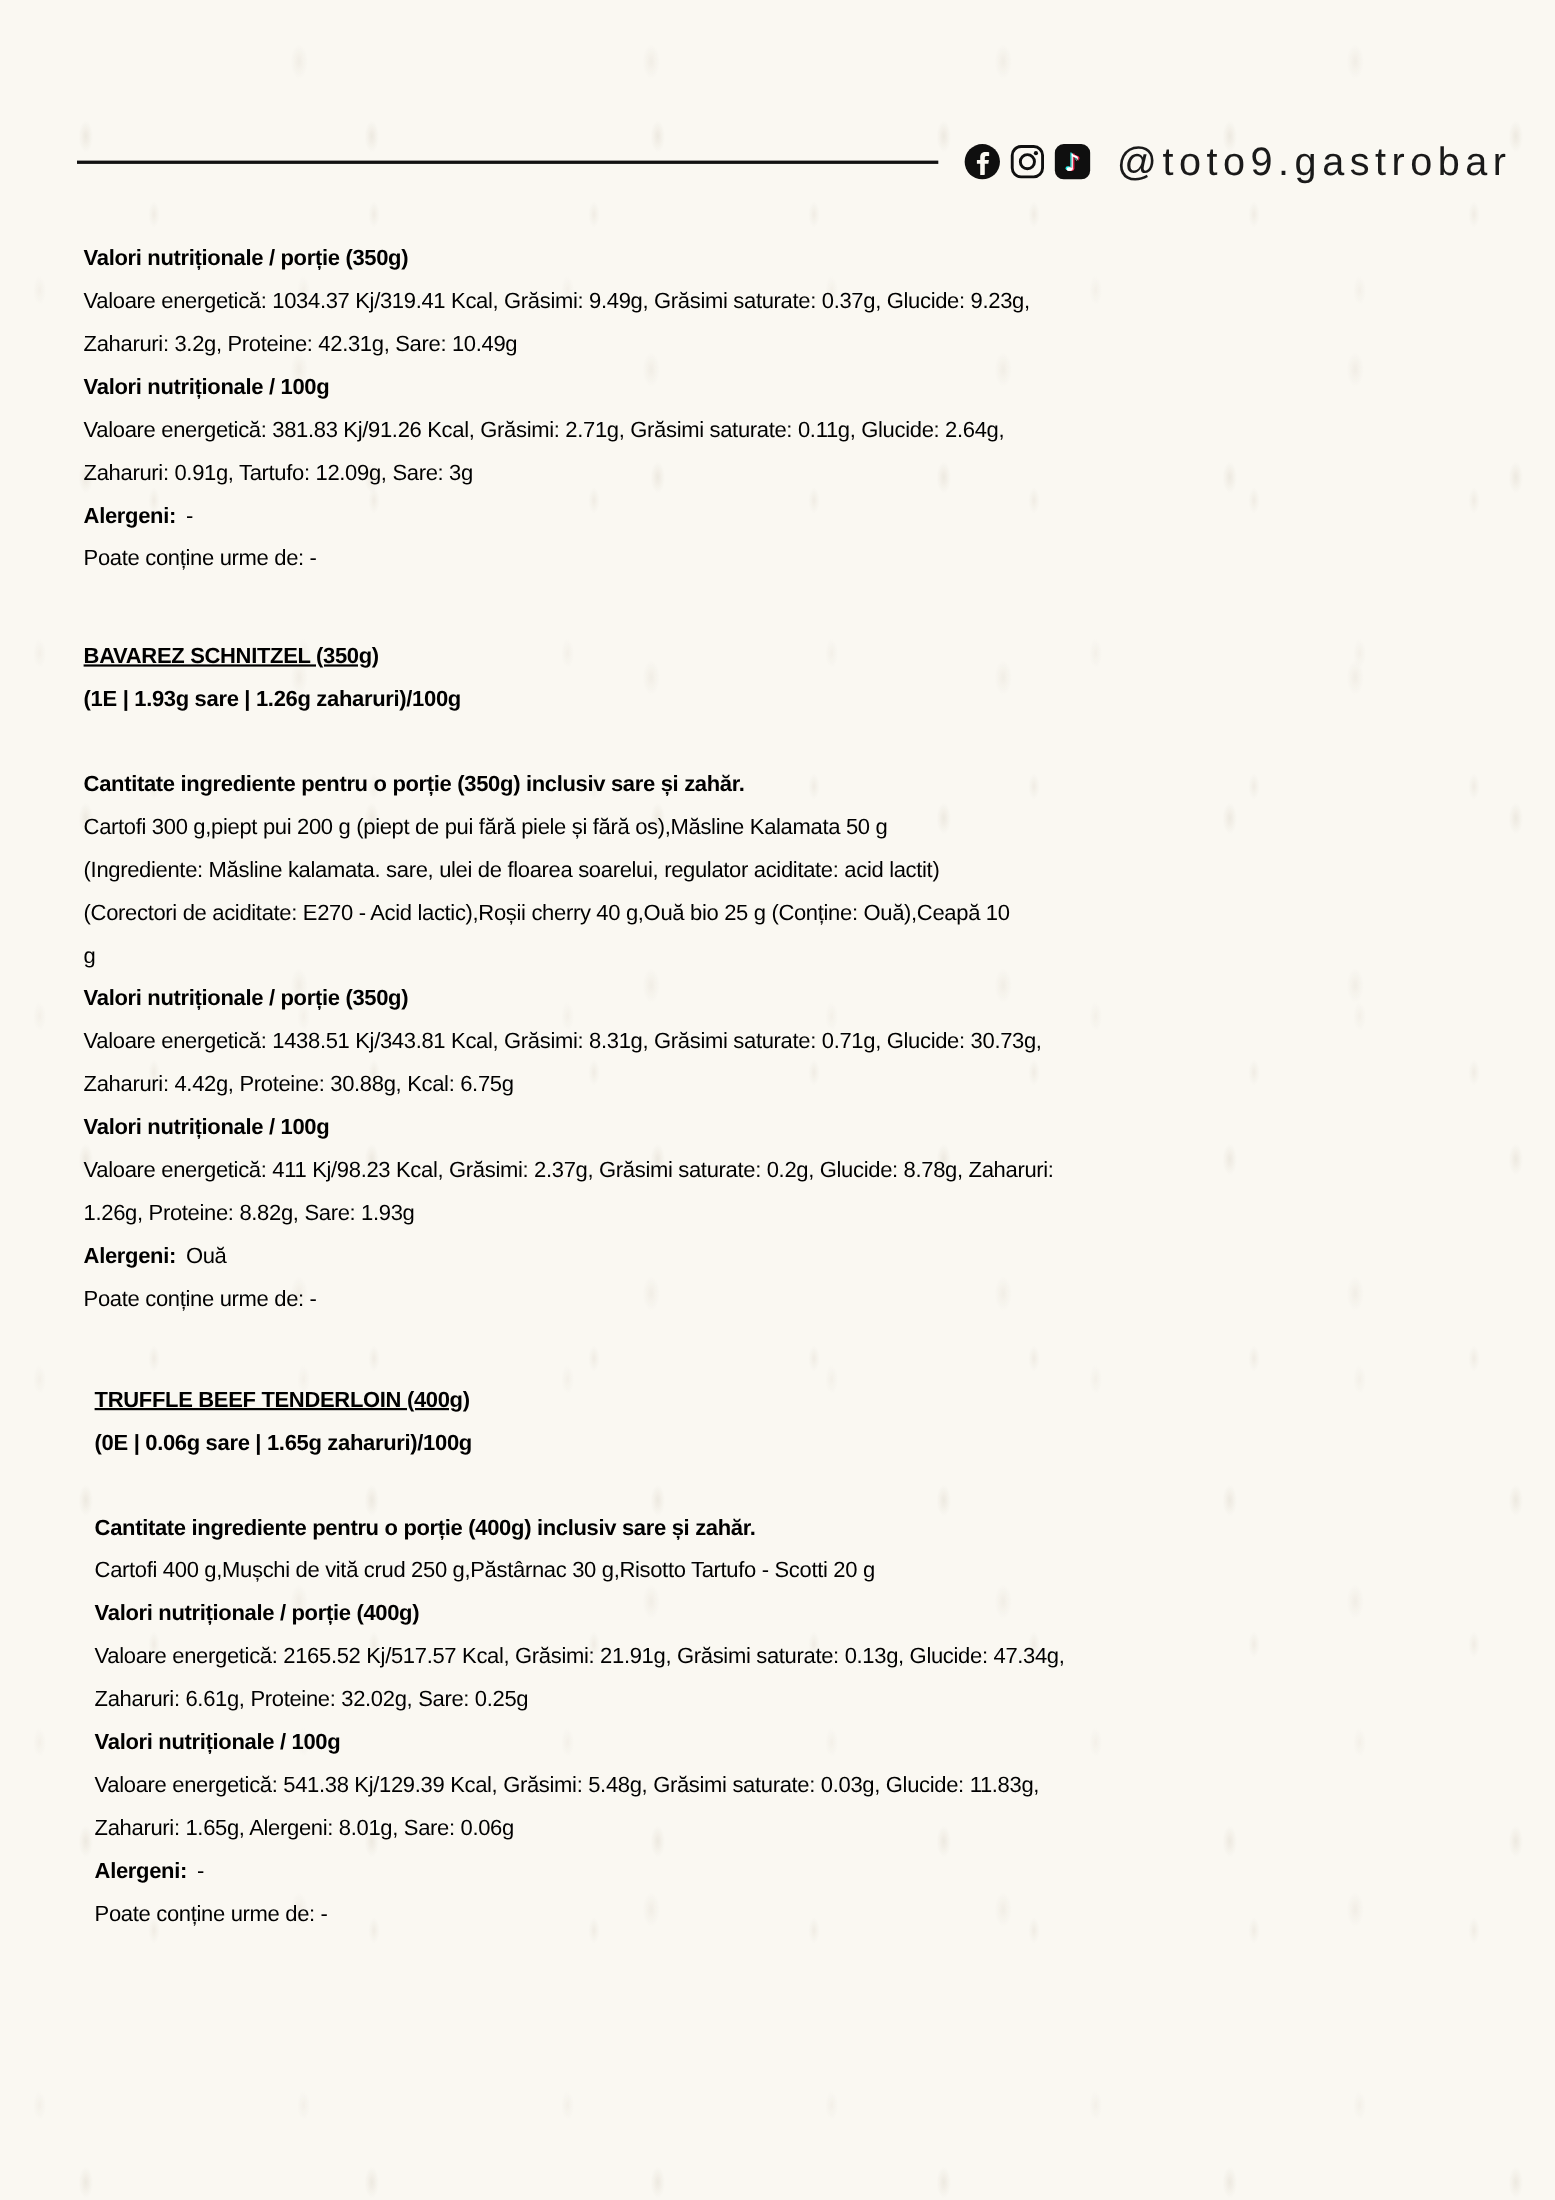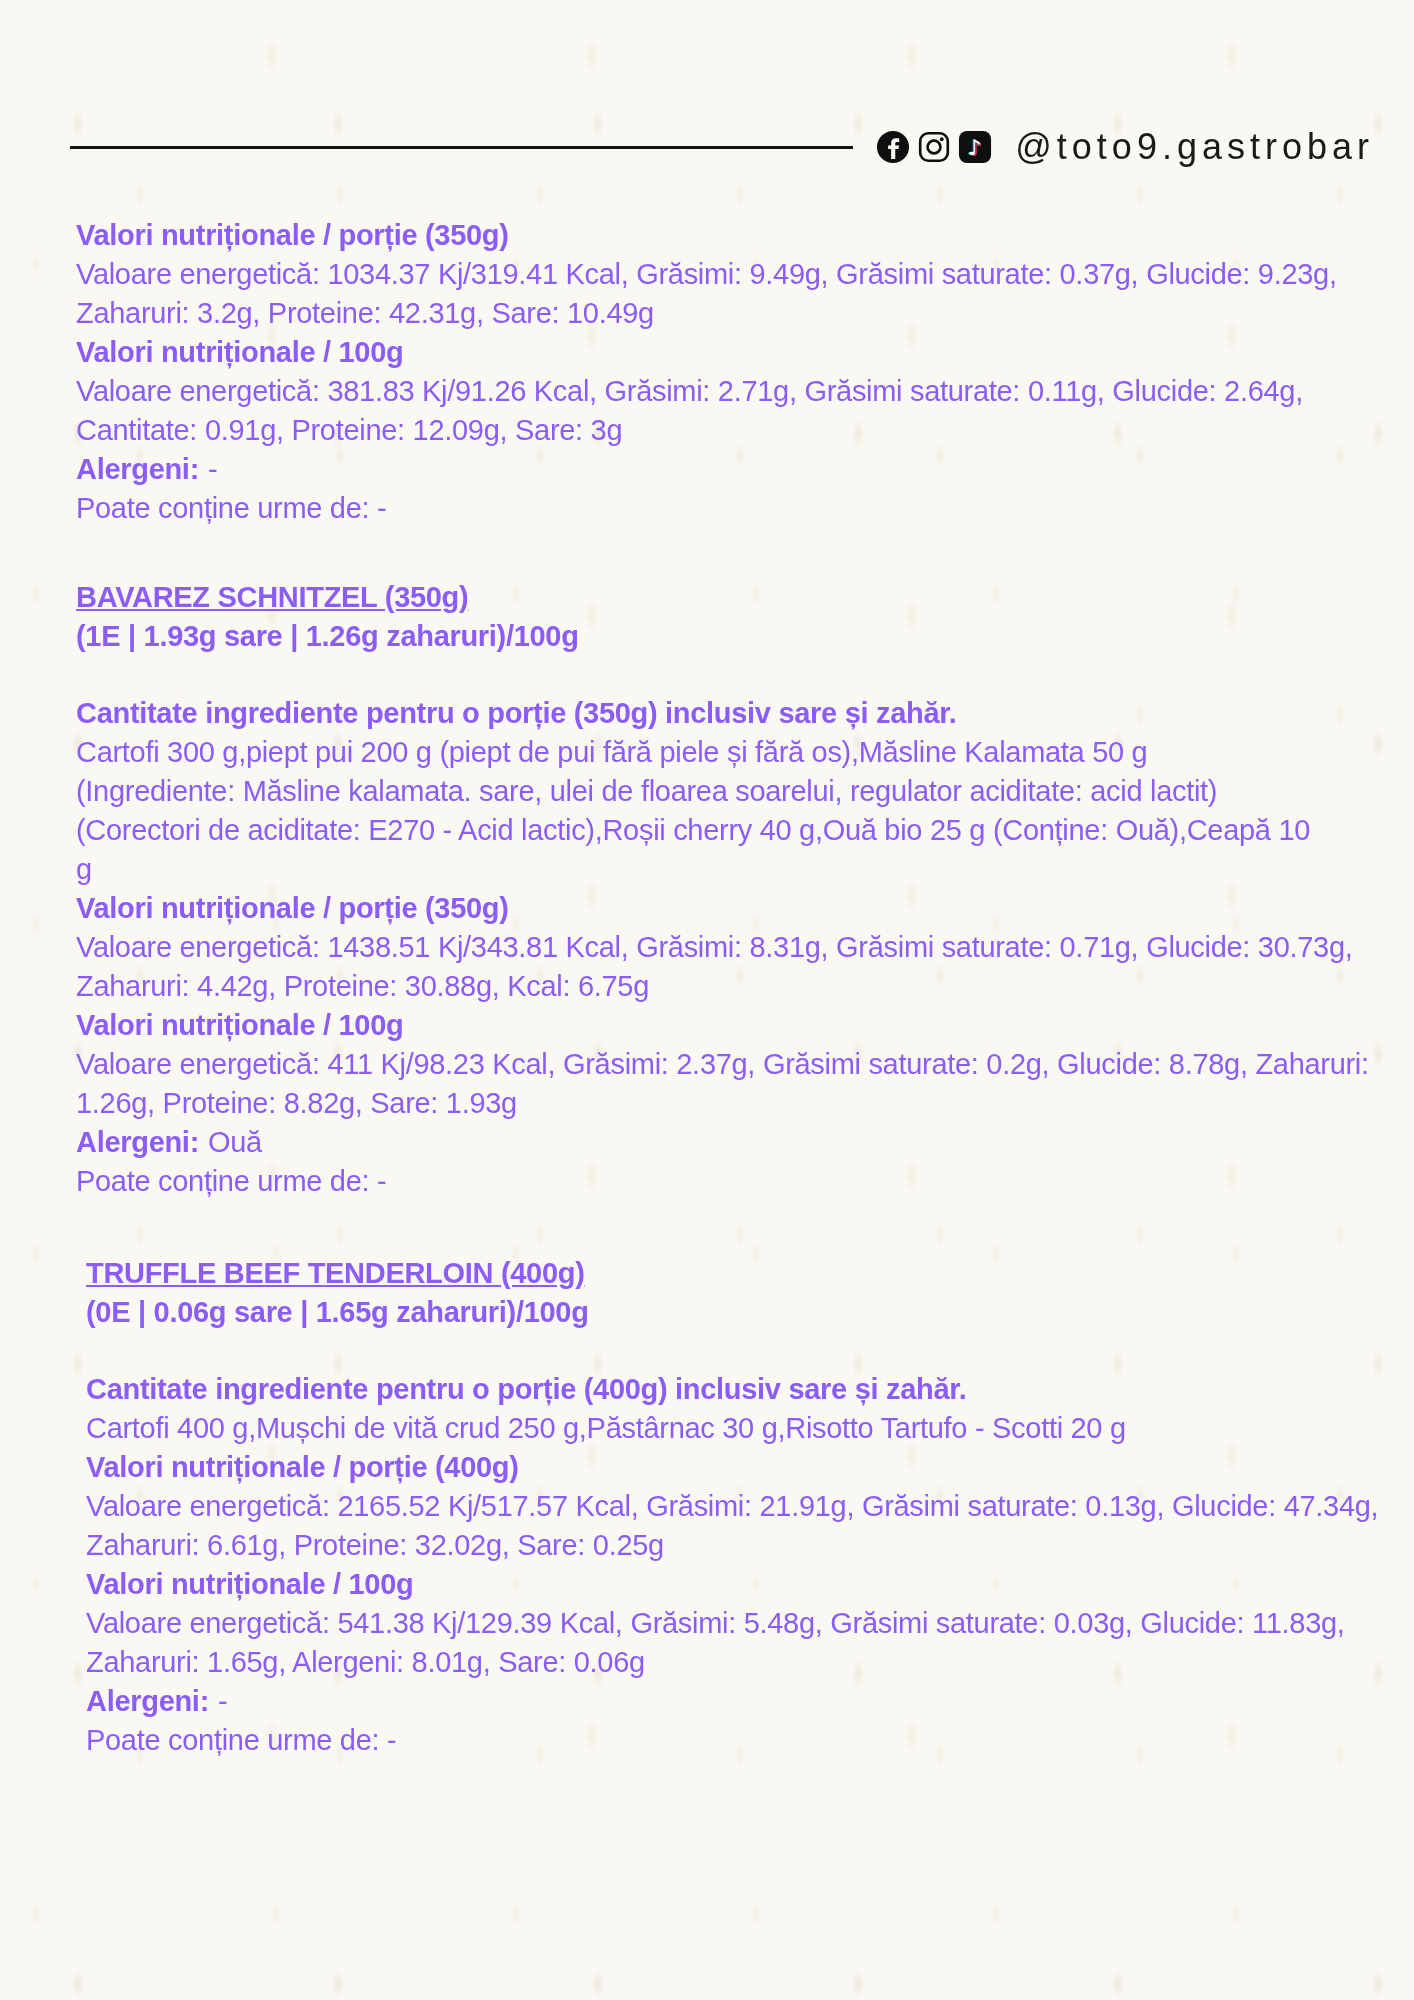--- a/index.html
+++ b/index.html
@@ -34,25 +34,25 @@
     font-weight: 500;
     letter-spacing: 5px;
     color: #1a1a1a;
     white-space: nowrap;
     cursor: pointer;
   }
 
   
   main { margin: 50px 0 0 76px; }
   .dish p {
-    font-size: 29px;
+    font-size: 20px;
     letter-spacing: -0.3px;
     line-height: 39px;
     white-space: nowrap;
-    color: #8b5cf6;
+    color: #000000;
   }
   .b { font-weight: 700; }
   .title { font-size: 27px; text-decoration: underline; }
   .gap { height: 38px; }
   .sec2 { margin-top: 50px; }
   .sec3 { margin-top: 53px; padding-left: 10px; }
   .val { margin-left: 9px; }
 </style>
 </head>
 <body>
@@ -86,21 +86,21 @@
   </header>
 
   <main>
 
     <section class="dish">
       <p class="b">Valori nutriționale / porție (350g)</p>
       <p>Valoare energetică: 1034.37 Kj/319.41 Kcal, Grăsimi: 9.49g, Grăsimi saturate: 0.37g, Glucide: 9.23g,</p>
       <p>Zaharuri: 3.2g, Proteine: 42.31g, Sare: 10.49g</p>
       <p class="b">Valori nutriționale / 100g</p>
       <p>Valoare energetică: 381.83 Kj/91.26 Kcal, Grăsimi: 2.71g, Grăsimi saturate: 0.11g, Glucide: 2.64g,</p>
-      <p>Cantitate: 0.91g, Proteine: 12.09g, Sare: 3g</p>
+      <p>Zaharuri: 0.91g, Tartufo: 12.09g, Sare: 3g</p>
       <p><span class="b">Alergeni:</span><span class="val">-</span></p>
       <p>Poate conține urme de: -</p>
     </section>
 
     <section class="dish sec2">
       <p class="b title">BAVAREZ SCHNITZEL (350g)</p>
       <p class="b">(1E | 1.93g sare | 1.26g zaharuri)/100g</p>
       <div class="gap"></div>
       <p class="b">Cantitate ingrediente pentru o porție (350g) inclusiv sare și zahăr.</p>
       <p>Cartofi 300 g,piept pui 200 g (piept de pui fără piele și fără os),Măsline Kalamata 50 g</p>

